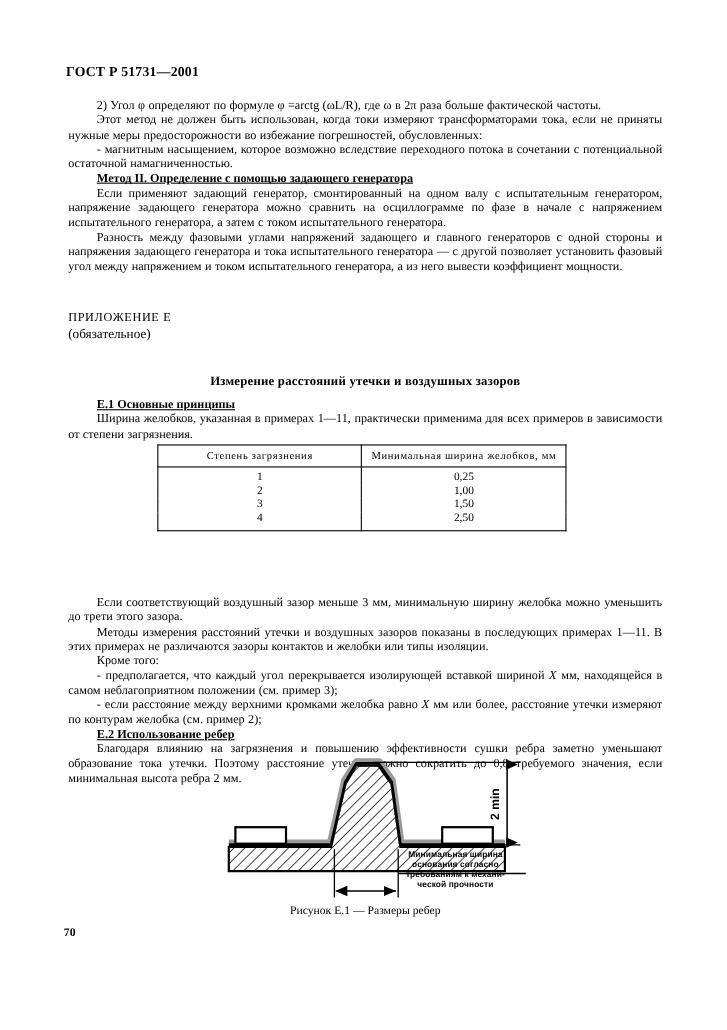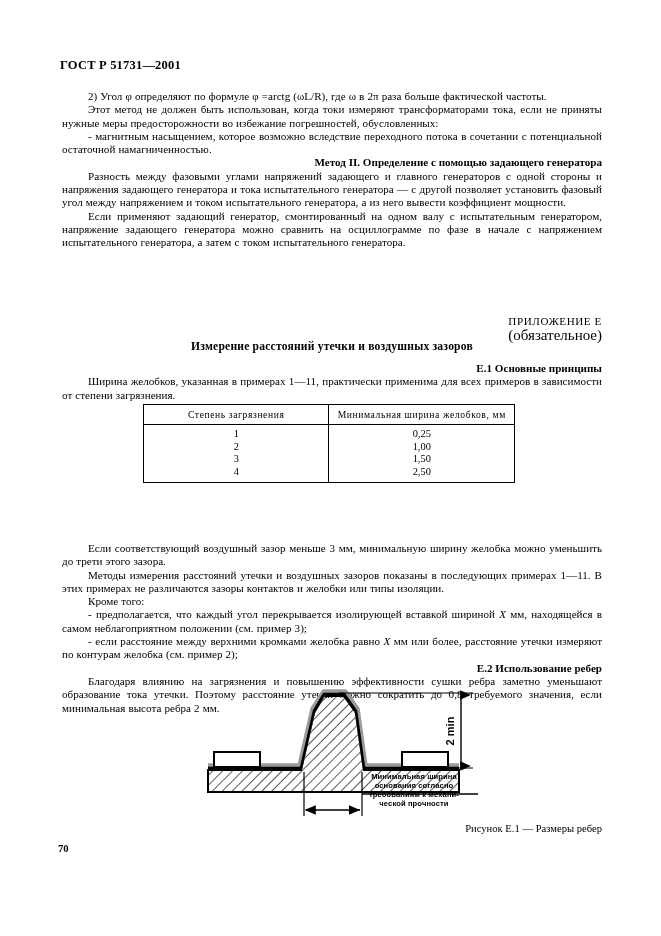--- a/index.html
+++ b/index.html
@@ -50,40 +50,40 @@
     text-indent: 26px;
     word-spacing: 0.3px;
   }
   p.para.dash { text-indent: 26px; }
   p.heading-bold {
     margin: 0;
     font-size: 11.1px;
     line-height: 13.3px;
     font-weight: bold;
     text-indent: 26px;
-    text-align: right;
+    text-align: left;
+    text-decoration: underline;
   }
   .ital { font-style: italic; }
 
   
   .appendix-block {
     position: absolute;
     left: 62px;
     top: 282px;
     width: 540px;
-    text-align: right;
-    margin-top: 32px;
+    text-align: left;
   }
   .appendix-title {
     font-size: 11.1px;
     line-height: 14px;
     letter-spacing: 0.6px;
   }
   .appendix-sub {
-    font-size: 15px;
+    font-size: 12px;
     line-height: 14px;
   }
   .section-title {
     position: absolute;
     left: 62px;
     top: 340px;
     width: 540px;
     text-align: center;
     font-size: 11.6px;
     font-weight: bold;
@@ -149,21 +149,21 @@
     top: 688px;
     width: 290px;
     height: 140px;
   }
   .fig-svg { display: block; }
   .fig-caption {
     position: absolute;
     left: 62px;
     top: 823px;
     width: 540px;
-    text-align: right;
+    text-align: center;
     font-size: 10.6px;
   }
 
   
   .page-number {
     position: absolute;
     left: 58px;
     top: 843px;
     font-size: 10.6px;
     font-weight: bold;
@@ -176,22 +176,22 @@
 
   <div class="doc-header">ГОСТ Р 51731—2001</div>
 
   <div class="content">
     <p class="para">
       <span>2) Угол φ определяют по формуле  φ =arctg (ωL/R), где ω в 2π раза больше фактической частоты.</span>
     </p>
     <p class="para">Этот метод не должен быть использован, когда токи измеряют трансформаторами тока, если не приняты нужные меры предосторожности во избежание погрешностей, обусловленных:</p>
     <p class="para dash">- магнитным насыщением, которое возможно вследствие переходного потока в сочетании с потенциальной остаточной намагниченностью.</p>
     <p class="heading-bold">Метод II. Определение с помощью задающего генератора</p>
+    <p class="para">Если применяют задающий генератор, смонтированный на одном валу с испытательным генератором, напряжение задающего генератора можно сравнить на осциллограмме по фазе в начале с напряжением испытательного генератора, а затем с током испытательного генератора.</p>
     <p class="para">Разность между фазовыми углами напряжений задающего и главного генераторов с одной стороны и напряжения задающего генератора и тока испытательного генератора — с другой позволяет установить фазовый угол между напряжением и током испытательного генератора, а из него вывести коэффициент мощности.</p>
-    <p class="para">Если применяют задающий генератор, смонтированный на одном валу с испытательным генератором, напряжение задающего генератора можно сравнить на осциллограмме по фазе в начале с напряжением испытательного генератора, а затем с током испытательного генератора.</p>
   </div>
 
   <div class="appendix-block">
     <div class="appendix-title">ПРИЛОЖЕНИЕ Е</div>
     <div class="appendix-sub">(обязательное)</div>
   </div>
 
   <div class="section-title">Измерение расстояний утечки и воздушных зазоров</div>
 
   <div class="block-e1">

